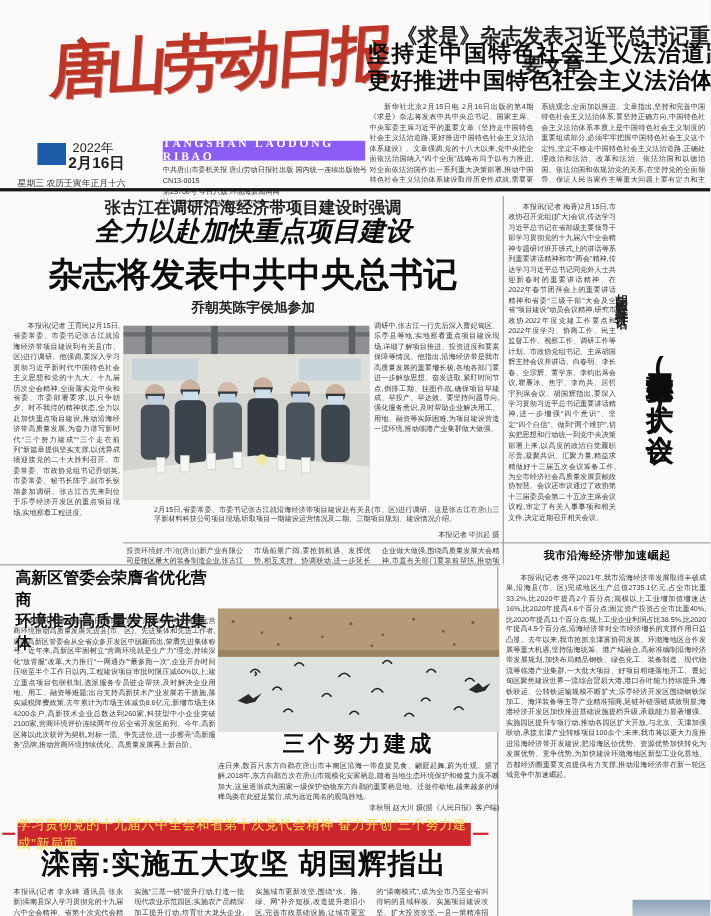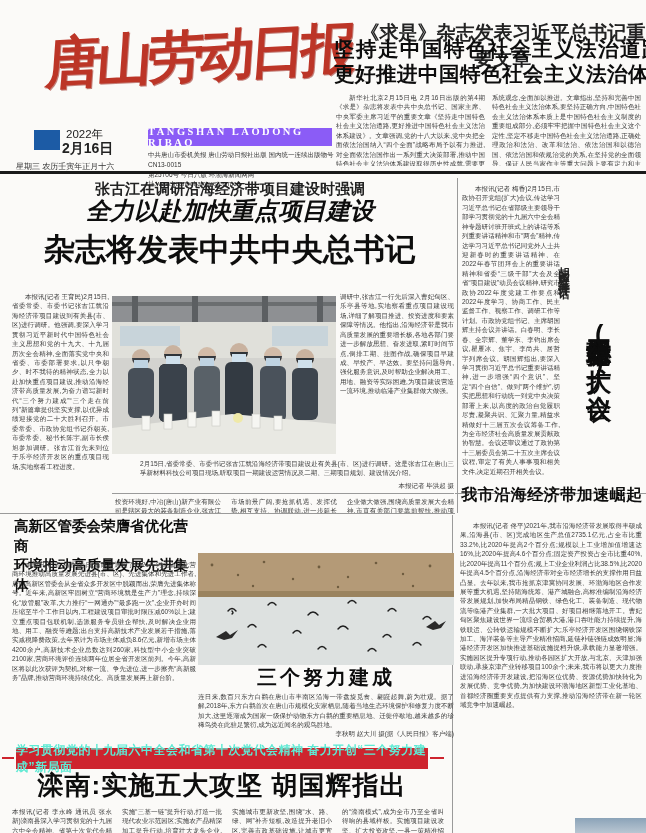--- a/index.html
+++ b/index.html
@@ -14,22 +14,22 @@
          transform:rotate(-3deg) skewX(-7deg);letter-spacing:-5px;
          text-shadow:1px 1px 0 rgba(150,30,20,.55);}
   .bluebar{background:#8b5cf6;color:#fff;display:flex;align-items:center;justify-content:center;
            font-family:"Liberation Serif",serif;font-weight:700;}
   .kicker{font-weight:700;text-align:center;}
   .bighead{font-weight:900;text-align:center;color:#0d0d0d;line-height:1.05;white-space:nowrap;}
   .vert{writing-mode:vertical-rl;text-orientation:upright;}
   .photo{overflow:hidden;background:#ccc;}
   .cap{font-size:6.5px;line-height:1.45;text-align:justify;color:#3b3b3b;overflow:hidden;}
   .credit{font-size:6.5px;color:#3b3b3b;text-align:right;}
-  .banner{background:#ce242e;color:#5eead4;display:flex;align-items:center;justify-content:center;
-          font-weight:700;letter-spacing:.5px;}
+  .banner{background:#ce242e;color:#fde047;display:flex;align-items:center;justify-content:center;
+          font-weight:400;letter-spacing:.5px;}
 </style>
 </head>
 <body>
 
 <div class="page">
 
   <div class="abs brand" style="left:46px;top:28px;font-size:56px;">唐山劳动日报</div>
 
   <div class="abs" style="left:34px;top:130px;width:26px;height:20px;background:#1c5ba5;"></div>
   <div class="abs" style="left:66px;top:127px;font-size:11.5px;font-weight:400;text-align:right;">2022年</div>
@@ -46,20 +46,21 @@
   <div class="abs bighead" style="left:334px;top:38px;width:308px;font-size:20.5px;letter-spacing:1.5px;">坚持走中国特色社会主义法治道路</div>
   <div class="abs bighead" style="left:334px;top:63px;width:308px;font-size:20.5px;letter-spacing:0.5px;">更好推进中国特色社会主义法治体系建设</div>
   <div class="abs small" style="left:336px;top:93px;width:149px;height:73px;">新华社北京2月15日电 2月16日出版的第4期《求是》杂志将发表中共中央总书记、国家主席、中央军委主席习近平的重要文章《坚持走中国特色社会主义法治道路,更好推进中国特色社会主义法治体系建设》。文章强调,党的十八大以来,党中央把全面依法治国纳入“四个全面”战略布局予以有力推进,对全面依法治国作出一系列重大决策部署,推动中国特色社会主义法治体系建设取得历史性成就,需要更好发挥法治固根本、稳预期、利长远的作用,推动中国特色社会主义法治体系建设,紧扣事业发展需要,坚持</div>
   <div class="abs small nolede" style="left:492px;top:93px;width:149px;height:73px;">系统观念,全面加以推进。文章指出,坚持和完善中国特色社会主义法治体系,要坚持正确方向,中国特色社会主义法治体系本质上是中国特色社会主义制度的重要组成部分,必须牢牢把握中国特色社会主义这个定性,坚定不移走中国特色社会主义法治道路,正确处理政治和法治、改革和法治、依法治国和以德治国、依法治国和依规治党的关系,在坚持党的全面领导、保证人民当家作主等重大问题上要有定力和主见,理直气壮、旗帜鲜明,把我们党建设好的中国特色社会主义法治体系。 (下转第二版)</div>
 
   <div class="abs rule" style="left:0;top:171px;width:646px;height:3px;"></div>
 
   <div class="abs kicker" style="left:30px;top:180px;width:400px;font-size:15px;">张古江在调研沿海经济带项目建设时强调</div>
   <div class="abs bighead" style="left:12px;top:198px;width:436px;font-size:24px;font-style:italic;">全力以赴加快重点项目建设</div>
   <div class="abs bighead" style="left:12px;top:234px;width:436px;font-size:31px;">杂志将发表中共中央总书记</div>
+  <div class="abs kicker" style="left:30px;top:272px;width:400px;font-size:12.5px;">乔朝英陈宇侯旭参加</div>
 
   <div class="abs small" style="left:12px;top:292px;width:97px;height:220px;">本报讯(记者 王育民)2月15日,省委常委、市委书记张古江就沿海经济带项目建设到有关县(市、区)进行调研。他强调,要深入学习贯彻习近平新时代中国特色社会主义思想和党的十九大、十九届历次全会精神,全面落实党中央和省委、市委部署要求,以只争朝夕、时不我待的精神状态,全力以赴加快重点项目建设,推动沿海经济带高质量发展,为奋力谱写新时代“三个努力建成”“三个走在前列”新篇章提供坚实支撑,以优异成绩迎接党的二十大胜利召开。市委常委、市政协党组书记乔朝英,市委常委、秘书长陈宇,副市长侯旭参加调研。张古江首先来到位于乐亭经济开发区的重点项目现场,实地察看工程进度。</div>
 
   <div class="abs photo" style="left:112px;top:296px;width:224px;height:158px;">
     <svg width="224" height="158" viewBox="0 0 224 158">
       <rect width="224" height="158" fill="#d3d3cf"></rect>
       <rect width="224" height="26" fill="#8e9093"></rect>
       <rect x="0" y="6" width="224" height="4" fill="#6b6e70"></rect>
       <rect x="20" y="0" width="6" height="26" fill="#5c5f62"></rect>
         <rect x="80" y="0" width="6" height="26" fill="#5c5f62"></rect>
@@ -131,21 +132,21 @@
   <div class="abs small nolede" style="left:347px;top:497px;width:107px;height:16px;">企业做大做强,围绕高质量发展大会精神,市直有关部门要靠前帮扶,推动项目加快达产达效。</div>
 
   <div class="abs ltrule" style="left:457px;top:178px;width:1px;height:335px;"></div>
   <div class="abs small" style="left:462px;top:184px;width:98px;height:306px;">本报讯(记者 梅香)2月15日,市政协召开党组(扩大)会议,传达学习习近平总书记在省部级主要领导干部学习贯彻党的十九届六中全会精神专题研讨班开班式上的讲话等系列重要讲话精神和市“两会”精神,传达学习习近平总书记同党外人士共迎新春时的重要讲话精神、在2022年春节团拜会上的重要讲话精神和省委“三级干部”大会及全省“项目建设”动员会议精神,研究市政协2022年度党建工作要点和2022年度学习、协商工作、民主监督工作、视察工作、调研工作等计划。市政协党组书记、主席胡国辉主持会议并讲话。白春明、李长春、全宗辉、董学东、李钧出席会议,瞿雁冰、焦宇、李尚共、居哲宇列席会议。胡国辉指出,要深入学习贯彻习近平总书记重要讲话精神,进一步增强“四个意识”、坚定“四个自信”、做到“两个维护”,切实把思想和行动统一到党中央决策部署上来,以高度的政治自觉履职尽责,凝聚共识、汇聚力量,精益求精做好十三届五次会议筹备工作,为全市经济社会高质量发展贡献政协智慧。会议还审议通过了政协第十三届委员会第二十五次主席会议议程,审定了有关人事事项和相关文件,决定近期召开相关会议。</div>
   <div class="abs vert" style="left:556px;top:258px;height:175px;font-size:11.5px;font-weight:700;letter-spacing:3px;color:#222;">胡国辉主持并讲话</div>
   <div class="abs vert bighead" style="left:586px;top:184px;height:328px;font-size:25px;">市政协召开党组(扩大)会议</div>
 
   <div class="abs ltrule" style="left:0;top:513px;width:455px;height:1px;"></div>
   <div class="abs ltrule" style="left:455px;top:493px;width:191px;height:1px;"></div>
 
-  <div class="abs bighead" style="left:460px;top:487px;width:184px;font-size:16px;letter-spacing:.5px;">我市沿海经济带加速崛起</div>
+  <div class="abs bighead" style="left:460px;top:501px;width:184px;font-size:10px;letter-spacing:.5px;">我市沿海经济带加速崛起</div>
   <div class="abs ltrule" style="left:452px;top:515px;width:1px;height:318px;"></div>
   <div class="abs small" style="left:460px;top:521px;width:182px;height:294px;">本报讯(记者 佟平)2021年,我市沿海经济带发展取得丰硕成果,沿海县(市、区)完成地区生产总值2735.1亿元,占全市比重33.2%,比2020年提高2个百分点;规模以上工业增加值增速达16%,比2020年提高4.6个百分点;固定资产投资占全市比重40%,比2020年提高11个百分点;规上工业企业利润占比38.5%,比2020年提高4.5个百分点,沿海经济带对全市经济增长的支撑作用日益凸显。去年以来,我市抢抓京津冀协同发展、环渤海地区合作发展等重大机遇,坚持陆海统筹、港产城融合,高标准编制沿海经济带发展规划,加快布局精品钢铁、绿色化工、装备制造、现代物流等临港产业集群,一大批大项目、好项目相继落地开工。曹妃甸区聚焦建设世界一流综合贸易大港,港口吞吐能力持续提升,海铁联运、公转铁运输规模不断扩大;乐亭经济开发区围绕钢铁深加工、海洋装备等主导产业精准招商,延链补链强链成效明显;海港经济开发区加快推进基础设施提档升级,承载能力显著增强。实施园区提升专项行动,推动各园区扩大开放,与北京、天津加强联动,承接京津产业转移项目100余个;未来,我市将以更大力度推进沿海经济带开发建设,把沿海区位优势、资源优势加快转化为发展优势、竞争优势,为加快建设环渤海地区新型工业化基地、首都经济圈重要支点提供有力支撑,推动沿海经济带在新一轮区域竞争中加速崛起。</div>
   <div class="abs" style="left:575px;top:818px;width:71px;height:15px;background:linear-gradient(180deg,#8ba3b8,#b9c6d2);"></div>
 
   <div class="abs bighead" style="left:14px;top:517px;width:186px;font-size:14.5px;line-height:1.35;text-align:left;white-space:normal;">
     <div>高新区管委会荣膺省优化营商</div>
     <div>环境推动高质量发展先进集体</div>
   </div>
   <div class="abs small" style="left:12px;top:560px;width:184px;height:182px;">本报讯(记者 梅香)近日,省政府通报了2021年河北省优化营商环境推动高质量发展先进县(市、区)、先进集体和先进工作者,唐山高新区管委会从全省众多开发区中脱颖而出,荣膺先进集体称号。近年来,高新区牢固树立“营商环境就是生产力”理念,持续深化“放管服”改革,大力推行“一网通办”“最多跑一次”,企业开办时间压缩至半个工作日以内,工程建设项目审批时限压减60%以上;建立重点项目包联机制,选派服务专员驻企帮扶,及时解决企业用地、用工、融资等难题;出台支持高新技术产业发展若干措施,落实减税降费政策,去年累计为市场主体减负8.6亿元,新增市场主体4200余户,高新技术企业总数达到260家,科技型中小企业突破2100家,营商环境评价连续两年位居全省开发区前列。今年,高新区将以此次获评为契机,对标一流、争先进位,进一步擦亮“高新服务”品牌,推动营商环境持续优化、高质量发展再上新台阶。</div>
 

